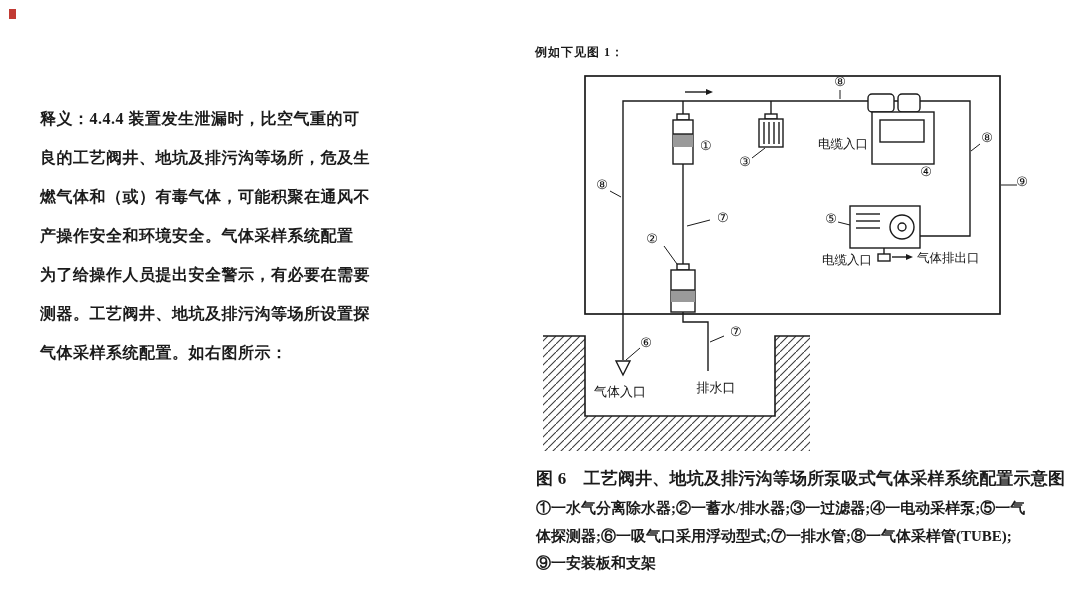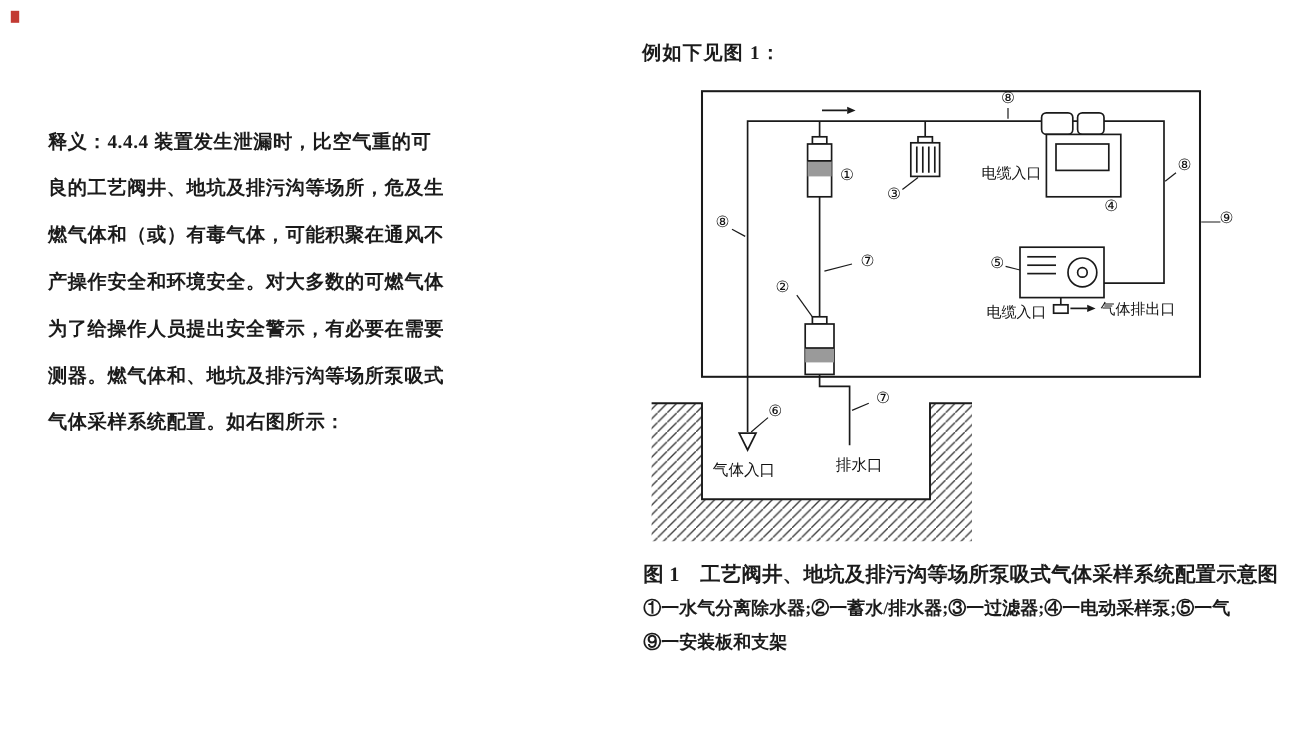--- a/index.html
+++ b/index.html
@@ -7,21 +7,21 @@
               font-family:"Liberation Serif", serif; color:#1b1b1b; }
   .page { position:relative; width:1080px; height:608px; background:#ffffff; }
 
   .red-marker { position:absolute; left:9px; top:9px; width:7px; height:10px;
                 background:#c23a33; }
 
   .left-text { position:absolute; left:40px; top:99px; width:505px;
                font-size:16px; line-height:39px; font-weight:600;
                letter-spacing:0.5px; white-space:nowrap; }
 
-  .fig-intro { position:absolute; left:535px; top:34px; font-size:16px;
+  .fig-intro { position:absolute; left:535px; top:44px; font-size:12px;
                font-weight:700; letter-spacing:1px; }
 
   .diagram { position:absolute; left:540px; top:64px; width:520px; height:400px; }
   .diagram text { font-family:"Liberation Sans", sans-serif; }
 
   .caption  { position:absolute; left:536px; top:467px; font-size:17px;
               font-weight:700; white-space:nowrap; letter-spacing:0.2px; }
   .legend   { position:absolute; left:536px; top:495px; font-size:15px;
               line-height:27.5px; font-weight:600; white-space:nowrap; }
 </style>
@@ -29,23 +29,23 @@
 <body>
 
 <div class="page">
 
   <div class="red-marker"></div>
 
   <div class="left-text">
     <div>释义：4.4.4 装置发生泄漏时，比空气重的可</div>
     <div>良的工艺阀井、地坑及排污沟等场所，危及生</div>
     <div>燃气体和（或）有毒气体，可能积聚在通风不</div>
-    <div>产操作安全和环境安全。对大多数的可燃气体</div>
+    <div>产操作安全和环境安全。气体采样系统配置</div>
     <div>为了给操作人员提出安全警示，有必要在需要</div>
-    <div>测器。燃气体和、地坑及排污沟等场所泵吸式</div>
+    <div>测器。工艺阀井、地坑及排污沟等场所设置探</div>
     <div>气体采样系统配置。如右图所示：</div>
   </div>
 
   <div class="fig-intro">例如下见图 1：</div>
 
   <svg class="diagram" viewBox="0 0 520 400" xmlns="http://www.w3.org/2000/svg">
     <defs>
       <pattern id="hatch" width="8" height="8" patternUnits="userSpaceOnUse">
         <line x1="0" y1="8" x2="8" y2="0" stroke="#3a3a3a" stroke-width="1.1"></line>
       </pattern>
@@ -144,20 +144,21 @@
       <text x="482" y="122" text-anchor="middle">⑨</text>
 
       <text x="328" y="84" text-anchor="end" font-size="12.5">电缆入口</text>
       <text x="332" y="200" text-anchor="end" font-size="12.5">电缆入口</text>
       <text x="377" y="198" font-size="12.5">气体排出口</text>
       <text x="80" y="332" text-anchor="middle">气体入口</text>
       <text x="176" y="328" text-anchor="middle">排水口</text>
     </g>
   </svg>
 
-  <div class="caption">图 1　工艺阀井、地坑及排污沟等场所泵吸式气体采样系统配置示意图</div>
+  <div class="caption">图 6　工艺阀井、地坑及排污沟等场所泵吸式气体采样系统配置示意图</div>
 
   <div class="legend">
     <div>①一水气分离除水器;②一蓄水/排水器;③一过滤器;④一电动采样泵;⑤一气</div>
+    <div>体探测器;⑥一吸气口采用浮动型式;⑦一排水管;⑧一气体采样管(TUBE);</div>
     <div>⑨一安装板和支架</div>
   </div>
 
 </div>
 
 </body></html>

